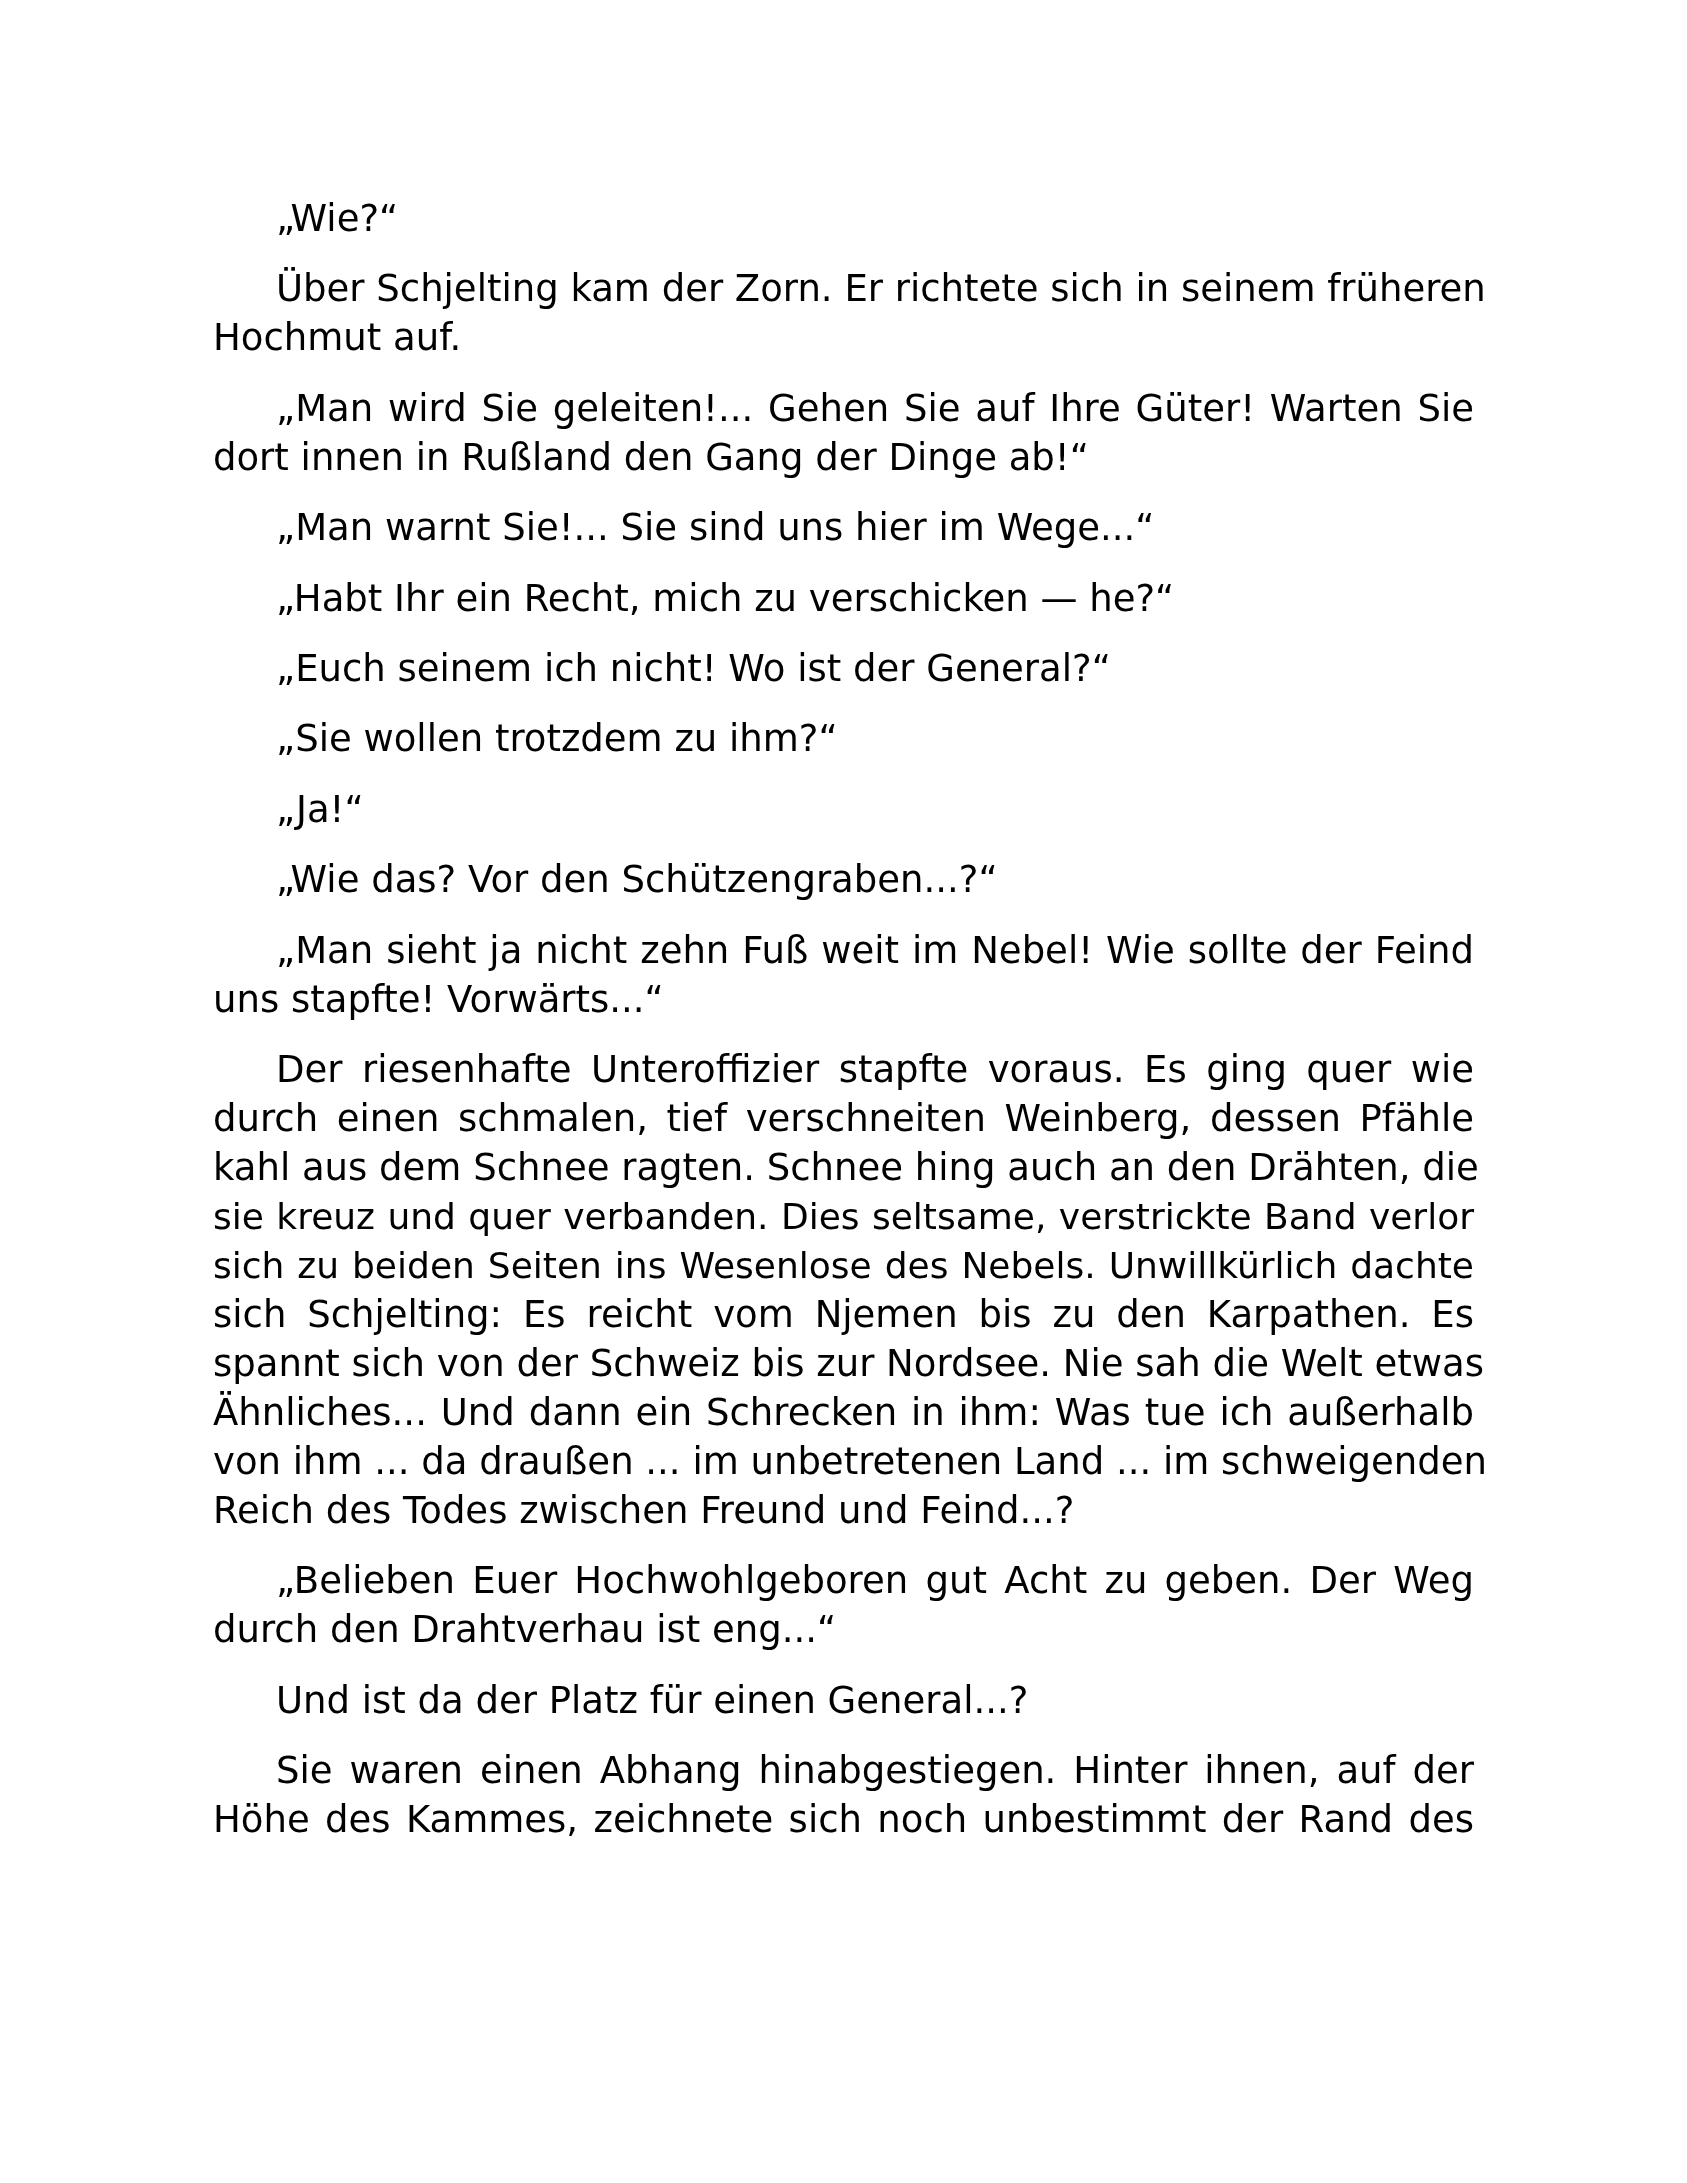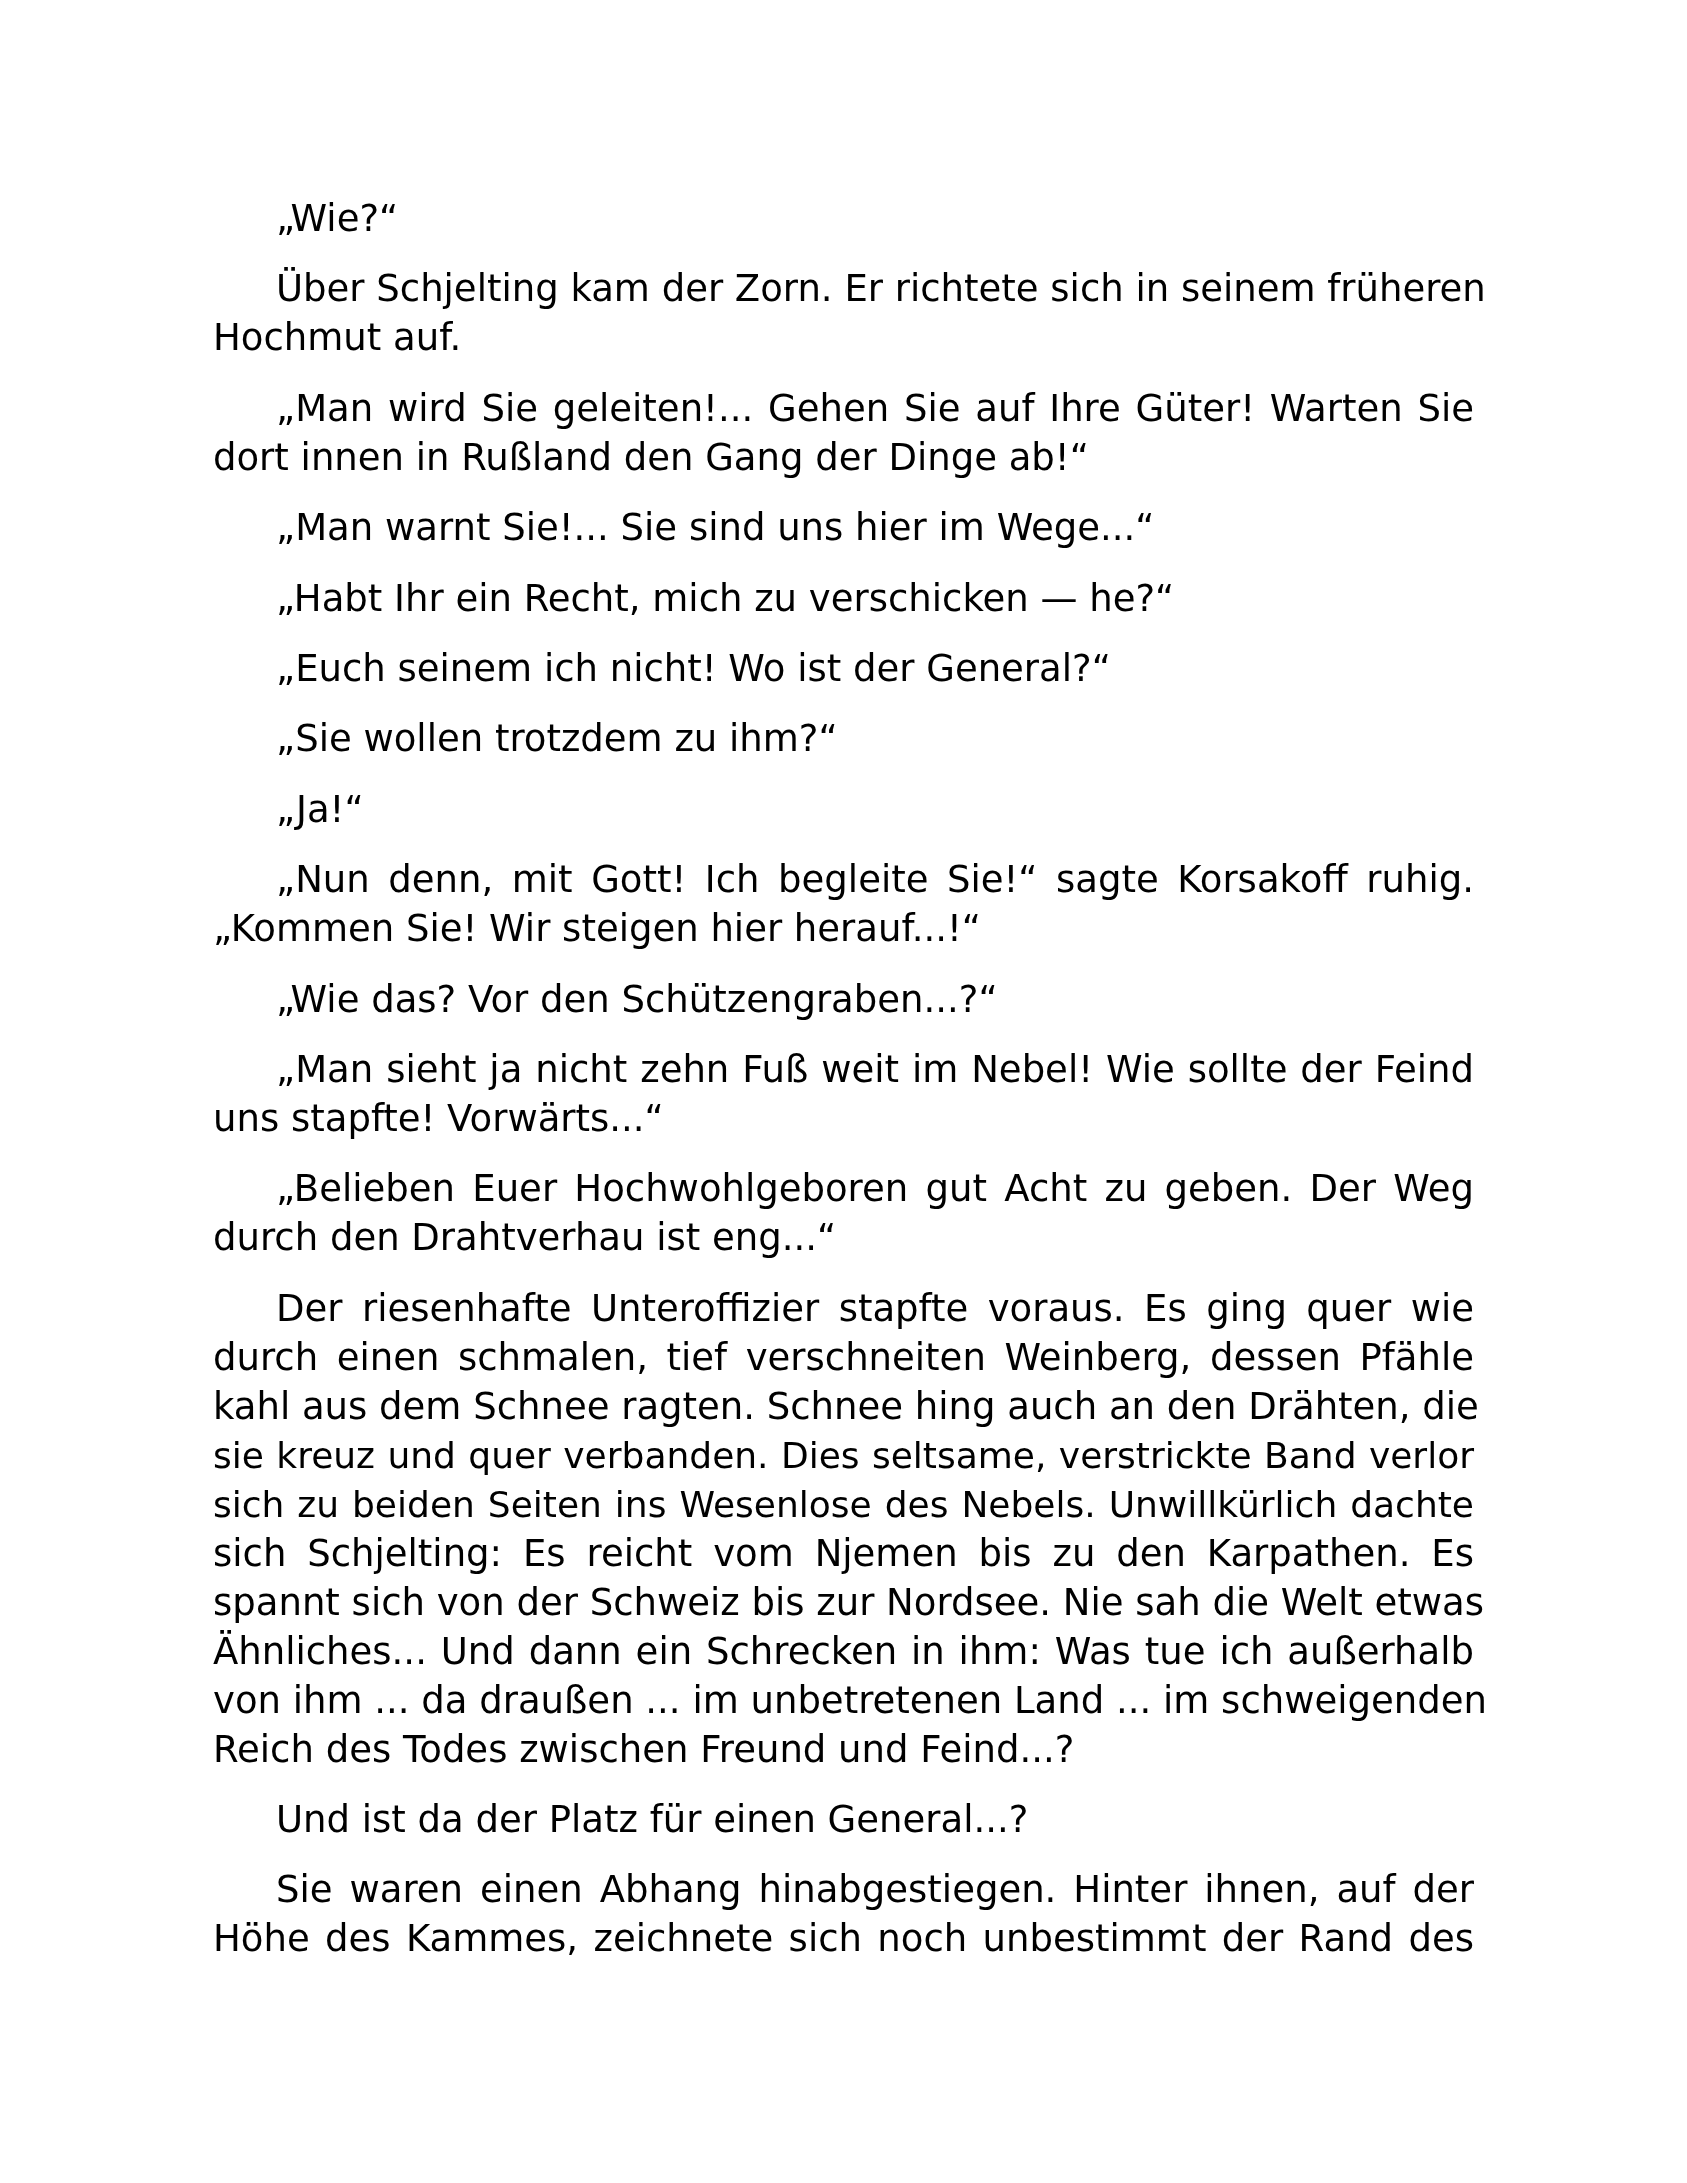--- a/index.html
+++ b/index.html
@@ -82,53 +82,49 @@
     </p>
 
     <p class="para">
       <span class="line indent last">„Sie wollen trotzdem zu ihm?“</span>
     </p>
 
     <p class="para">
       <span class="line indent last">„Ja!“</span>
     </p>
 
-    <p class="para">
-      <span class="line indent">„Nun denn, mit Gott! Ich begleite Sie!“ sagte Korsakoff ruhig.</span>
-      <span class="line last">„Kommen Sie! Wir steigen hier herauf...!“</span>
-    </p>
 
     <p class="para">
       <span class="line indent last">„Wie das? Vor den Schützengraben...?“</span>
     </p>
 
     <p class="para">
       <span class="line indent">„Man sieht ja nicht zehn Fuß weit im Nebel! Wie sollte der Feind</span>
       <span class="line last">uns stapfte! Vorwärts...“</span>
-    </p>
-
-    <p class="para">
-      <span class="line indent">„Belieben Euer Hochwohlgeboren gut Acht zu geben. Der Weg</span>
-      <span class="line last">durch den Drahtverhau ist eng...“</span>
     </p>
 
     <p class="para">
       <span class="line indent">Der riesenhafte Unteroffizier stapfte voraus. Es ging quer wie</span>
       <span class="line">durch einen schmalen, tief verschneiten Weinberg, dessen Pfähle</span>
       <span class="line">kahl aus dem Schnee ragten. Schnee hing auch an den Drähten, die</span>
       <span class="line" style="font-size: 36px;">sie kreuz und quer verbanden. Dies seltsame, verstrickte Band verlor</span>
       <span class="line" style="font-size: 36px;">sich zu beiden Seiten ins Wesenlose des Nebels. Unwillkürlich dachte</span>
       <span class="line">sich Schjelting: Es reicht vom Njemen bis zu den Karpathen. Es</span>
       <span class="line">spannt sich von der Schweiz bis zur Nordsee. Nie sah die Welt etwas</span>
       <span class="line">Ähnliches... Und dann ein Schrecken in ihm: Was tue ich außerhalb</span>
       <span class="line" style="font-size: 37px;">von ihm ... da draußen ... im unbetretenen Land ... im schweigenden</span>
       <span class="line last">Reich des Todes zwischen Freund und Feind...?</span>
     </p>
 
     <p class="para">
+      <span class="line indent">„Belieben Euer Hochwohlgeboren gut Acht zu geben. Der Weg</span>
+      <span class="line last">durch den Drahtverhau ist eng...“</span>
+    </p>
+
+    <p class="para">
       <span class="line indent last">Und ist da der Platz für einen General...?</span>
     </p>
 
     <p class="para">
       <span class="line indent">Sie waren einen Abhang hinabgestiegen. Hinter ihnen, auf der</span>
       <span class="line">Höhe des Kammes, zeichnete sich noch unbestimmt der Rand des</span>
     </p>
 
   </div>
 </div>

